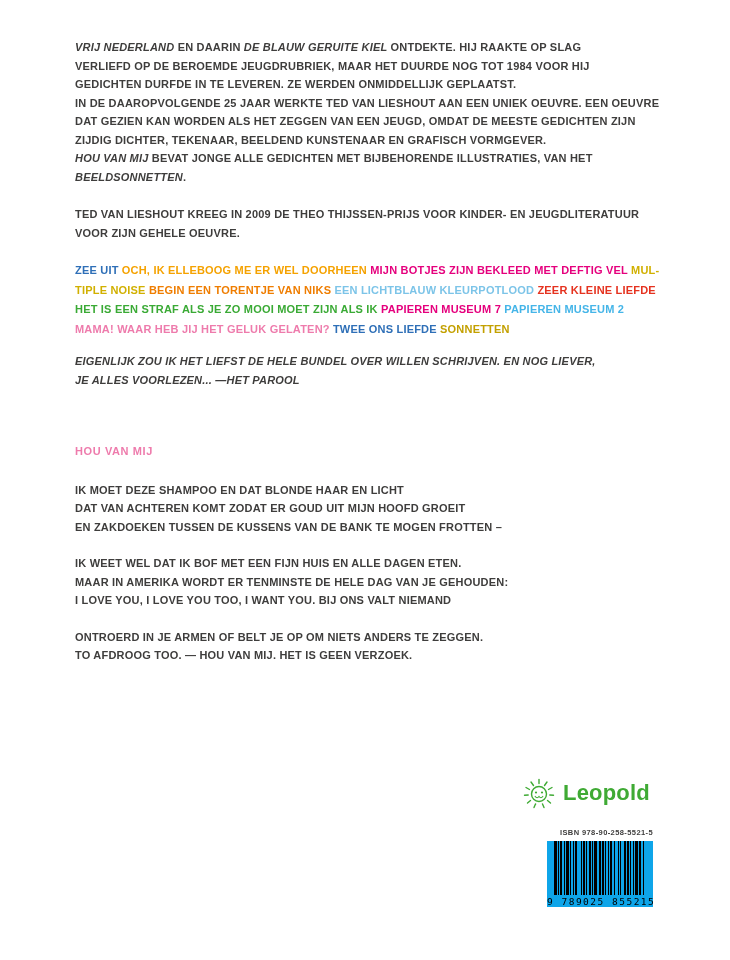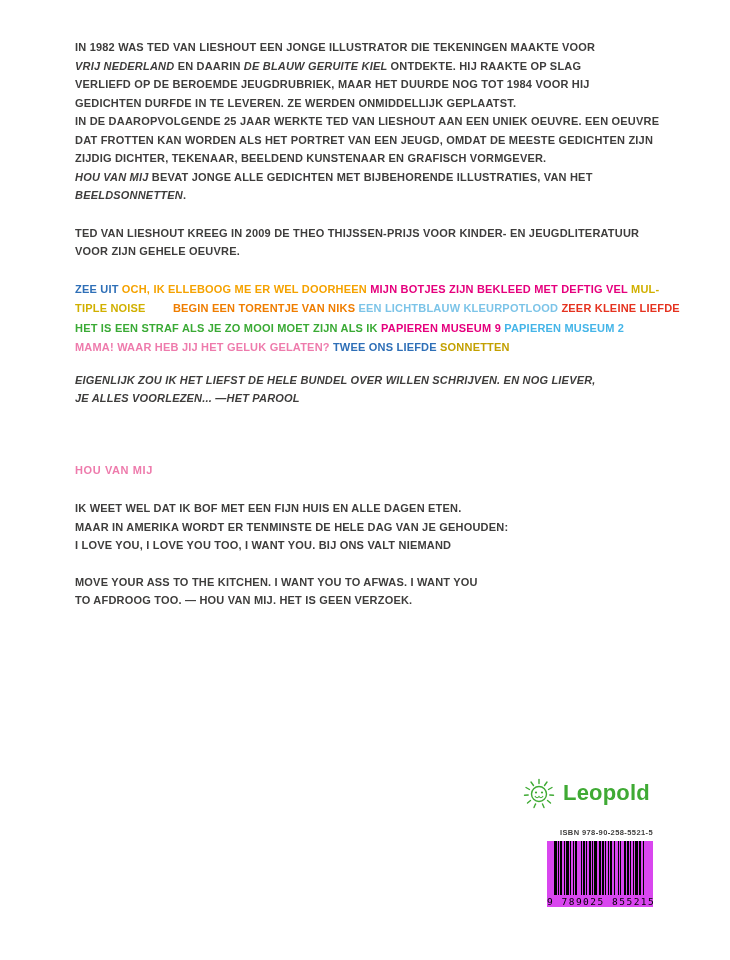--- a/index.html
+++ b/index.html
@@ -30,70 +30,74 @@
     display:flex; align-items:center; gap:7px;
   }
   .pub-name { font-size:22px; font-weight:bold; letter-spacing:0.2px; }
 
   .isbn-block { position:absolute; left:547px; top:828px; width:106px; }
   .isbn-label {
     font-size:7.5px; font-weight:bold; color:#3e3d3c;
     letter-spacing:0.4px; text-align:right; margin-bottom:4px;
     white-space:nowrap;
   }
-  .barcode { background:#d946ef; }
+  .barcode { background:#0ea5e9; }
   .bars { height:54px; display:flex; align-items:stretch; justify-content:center; }
   .bars span { flex:0 0 auto; height:100%; display:block; }
   .bar { background:#000; }
   .barcode-digits {
     font-family:"DejaVu Sans Mono", monospace;
     font-size:9.5px; color:#000; text-align:center;
     margin-top:1px; letter-spacing:1.5px; white-space:nowrap;
   }
 </style>
 </head>
 <body>
 
 <div class="page">
 
   <div class="content">
     <div class="block intro">
-        <div class="line"><span>IN 1982 WAS TED VAN LIESHOUT EEN JONGE ILLUSTRATOR DIE TEKENINGEN MAAKTE VOOR</span></div>
         <div class="line"><span style="font-style: italic; margin-top: 36px;">VRIJ NEDERLAND</span><span> EN DAARIN </span><span style="font-style: italic;">DE BLAUW GERUITE KIEL</span><span> ONTDEKTE. HIJ RAAKTE OP SLAG</span></div>
         <div class="line"><span>VERLIEFD OP DE BEROEMDE JEUGDRUBRIEK, MAAR HET DUURDE NOG TOT 1984 VOOR HIJ</span></div>
         <div class="line"><span>GEDICHTEN DURFDE IN TE LEVEREN. ZE WERDEN ONMIDDELLIJK GEPLAATST.</span></div>
         <div class="line"><span>IN DE DAAROPVOLGENDE 25 JAAR WERKTE TED VAN LIESHOUT AAN EEN UNIEK OEUVRE. EEN OEUVRE</span></div>
-        <div class="line"><span>DAT FROTTEN KAN WORDEN ALS HET PORTRET VAN EEN JEUGD, OMDAT DE MEESTE GEDICHTEN ZIJN</span></div>
+        <div class="line"><span>DAT GEZIEN KAN WORDEN ALS HET ZEGGEN VAN EEN JEUGD, OMDAT DE MEESTE GEDICHTEN ZIJN</span></div>
         <div class="line"><span>ZIJDIG DICHTER, TEKENAAR, BEELDEND KUNSTENAAR EN GRAFISCH VORMGEVER.</span></div>
         <div class="line"><span style="font-style: italic;">HOU VAN MIJ</span><span> BEVAT JONGE ALLE GEDICHTEN MET BIJBEHORENDE ILLUSTRATIES, VAN HET</span></div>
         <div class="line"><span style="font-style: italic;">BEELDSONNETTEN</span><span>.</span></div>
       </div>
     <div class="block prize">
         <div class="line"><span>TED VAN LIESHOUT KREEG IN 2009 DE THEO THIJSSEN-PRIJS VOOR KINDER- EN JEUGDLITERATUUR</span></div>
         <div class="line"><span>VOOR ZIJN GEHELE OEUVRE.</span></div>
       </div>
     <div class="block titles">
         <div class="line"><span style="color: rgb(46, 111, 183);">ZEE UIT </span><span style="color: rgb(245, 162, 0);">OCH, IK ELLEBOOG ME ER WEL DOORHEEN </span><span style="color: rgb(229, 0, 125);">MIJN BOTJES ZIJN BEKLEED MET DEFTIG VEL </span><span style="color: rgb(209, 176, 0);">MUL-</span></div>
-        <div class="line"><span style="color: rgb(209, 176, 0);">TIPLE NOISE </span><span style="color: rgb(239, 125, 0); margin-left: 24px;">BEGIN EEN TORENTJE VAN NIKS </span><span style="color: rgb(124, 196, 232);">EEN LICHTBLAUW KLEURPOTLOOD </span><span style="color: rgb(229, 50, 31);">ZEER KLEINE LIEFDE</span></div>
-        <div class="line"><span style="color: rgb(58, 170, 53);">HET IS EEN STRAF ALS JE ZO MOOI MOET ZIJN ALS IK </span><span style="color: rgb(229, 0, 125);">PAPIEREN MUSEUM 9 </span><span style="color: rgb(69, 181, 232);">PAPIEREN MUSEUM 2</span></div>
+        <div class="line"><span style="color: rgb(209, 176, 0);">TIPLE NOISE </span><span style="color: rgb(239, 125, 0);">BEGIN EEN TORENTJE VAN NIKS </span><span style="color: rgb(124, 196, 232);">EEN LICHTBLAUW KLEURPOTLOOD </span><span style="color: rgb(229, 50, 31);">ZEER KLEINE LIEFDE</span></div>
+        <div class="line"><span style="color: rgb(58, 170, 53);">HET IS EEN STRAF ALS JE ZO MOOI MOET ZIJN ALS IK </span><span style="color: rgb(229, 0, 125);">PAPIEREN MUSEUM 7 </span><span style="color: rgb(69, 181, 232);">PAPIEREN MUSEUM 2</span></div>
         <div class="line"><span style="color: rgb(238, 123, 172);">MAMA! WAAR HEB JIJ HET GELUK GELATEN? </span><span style="color: rgb(46, 111, 183);">TWEE ONS LIEFDE </span><span style="color: rgb(195, 160, 0);">SONNETTEN</span></div>
       </div>
     <div class="block quote">
         <div class="line"><span style="font-style: italic;">EIGENLIJK ZOU IK HET LIEFST DE HELE BUNDEL OVER WILLEN SCHRIJVEN. EN NOG LIEVER,</span></div>
         <div class="line"><span style="font-style: italic;">JE ALLES VOORLEZEN... —HET PAROOL</span></div>
       </div>
     <div class="poem-title line" style="color: rgb(238, 123, 172);">HOU VAN MIJ</div>
     <div class="poem">
         <div class="stanza">
+          <div class="line">IK MOET DEZE SHAMPOO EN DAT BLONDE HAAR EN LICHT</div>
+          <div class="line">DAT VAN ACHTEREN KOMT ZODAT ER GOUD UIT MIJN HOOFD GROEIT</div>
+          <div class="line">EN ZAKDOEKEN TUSSEN DE KUSSENS VAN DE BANK TE MOGEN FROTTEN –</div>
+        </div>
+        <div class="stanza">
           <div class="line">IK WEET WEL DAT IK BOF MET EEN FIJN HUIS EN ALLE DAGEN ETEN.</div>
           <div class="line">MAAR IN AMERIKA WORDT ER TENMINSTE DE HELE DAG VAN JE GEHOUDEN:</div>
           <div class="line">I LOVE YOU, I LOVE YOU TOO, I WANT YOU. BIJ ONS VALT NIEMAND</div>
         </div>
         <div class="stanza">
-          <div class="line">MOVE YOUR ASS TO THE KITCHEN. I WANT YOU TO AFWAS. I WANT YOU</div>
+          <div class="line">ONTROERD IN JE ARMEN OF BELT JE OP OM NIETS ANDERS TE ZEGGEN.</div>
           <div class="line">TO AFDROOG TOO. — HOU VAN MIJ. HET IS GEEN VERZOEK.</div>
         </div>
       </div>
   </div>
 
   <div class="publisher">
     <svg width="34" height="34" viewBox="0 0 34 34">
       <g fill="none" stroke="#3faa34" stroke-width="1.4" stroke-linecap="round">
         <circle cx="17" cy="18" r="7.5"></circle>
         <line x1="17" y1="7.5" x2="17" y2="3.5"></line>

